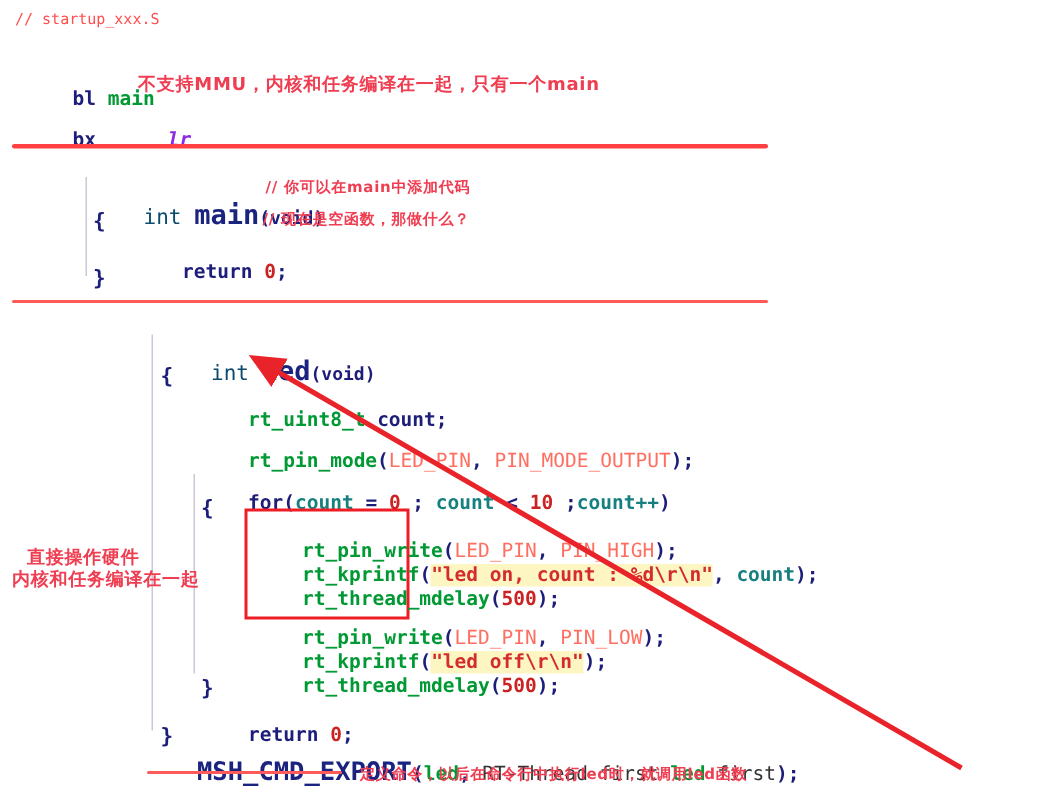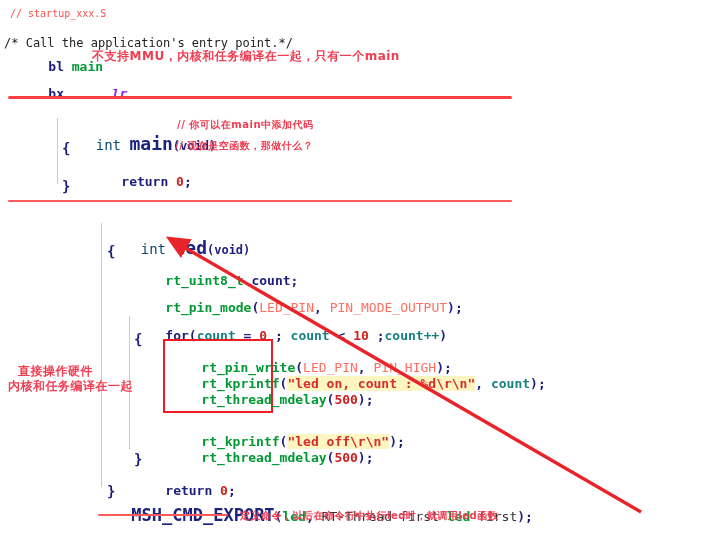--- a/index.html
+++ b/index.html
@@ -96,21 +96,20 @@
   .s18 { font-size: 18px; }
 </style>
 </head>
 <body>
 
 <div id="page">
 
 
   <div class="abs mono s15 c-comment" style="left:10px; top:8px;">// startup_xxx.S</div>
 
-  <div class="abs mono s12" style="left:4px; top:36px; color:#222;">/* Call the application's entry point.*/</div>
 
   <div class="abs mono s13" style="left:17px; top:44px;">
     <span class="c-punct">bl</span><span class="c-punct"> </span><span class="c-fn">main</span>
   </div>
 
   <div class="abs cn s16 anno" style="left:92px; top:48px;">不支持MMU，内核和任务编译在一起，只有一个main</div>
 
   <div class="abs mono s13" style="left:17px; top:71px;">
     <span class="c-punct">bx</span><span class="c-punct"> </span><span class="c-ital">lr</span>
   </div>
@@ -168,20 +167,23 @@
   </div>
 
   <div class="abs mono s13" style="left:170px; top:361px;">
     <span class="c-fn">rt_kprintf</span><span class="c-punct">(</span><span class="c-str">"led on, count : %d\r\n"</span><span class="c-punct">, </span><span class="c-var">count</span><span class="c-punct">);</span>
   </div>
 
   <div class="abs mono s13" style="left:170px; top:377px;">
     <span class="c-fn">rt_thread_mdelay</span><span class="c-punct">(</span><span class="c-num">500</span><span class="c-punct">);</span>
   </div>
 
+  <div class="abs mono s13" style="left:170px; top:403px;">
+    <span class="c-fn">rt_pin_write</span><span class="c-punct">(</span><span class="c-macro">LED_PIN</span><span class="c-punct">, </span><span class="c-macro">PIN_LOW</span><span class="c-punct">);</span>
+  </div>
 
   <div class="abs mono s13" style="left:170px; top:419px;">
     <span class="c-fn">rt_kprintf</span><span class="c-punct">(</span><span class="c-str">"led off\r\n"</span><span class="c-punct">);</span>
   </div>
 
   <div class="abs mono s13" style="left:170px; top:435px;">
     <span class="c-fn">rt_thread_mdelay</span><span class="c-punct">(</span><span class="c-num">500</span><span class="c-punct">);</span>
   </div>
 
   <div class="abs mono s14 c-punct" style="left:134px; top:451px;">}</div>

